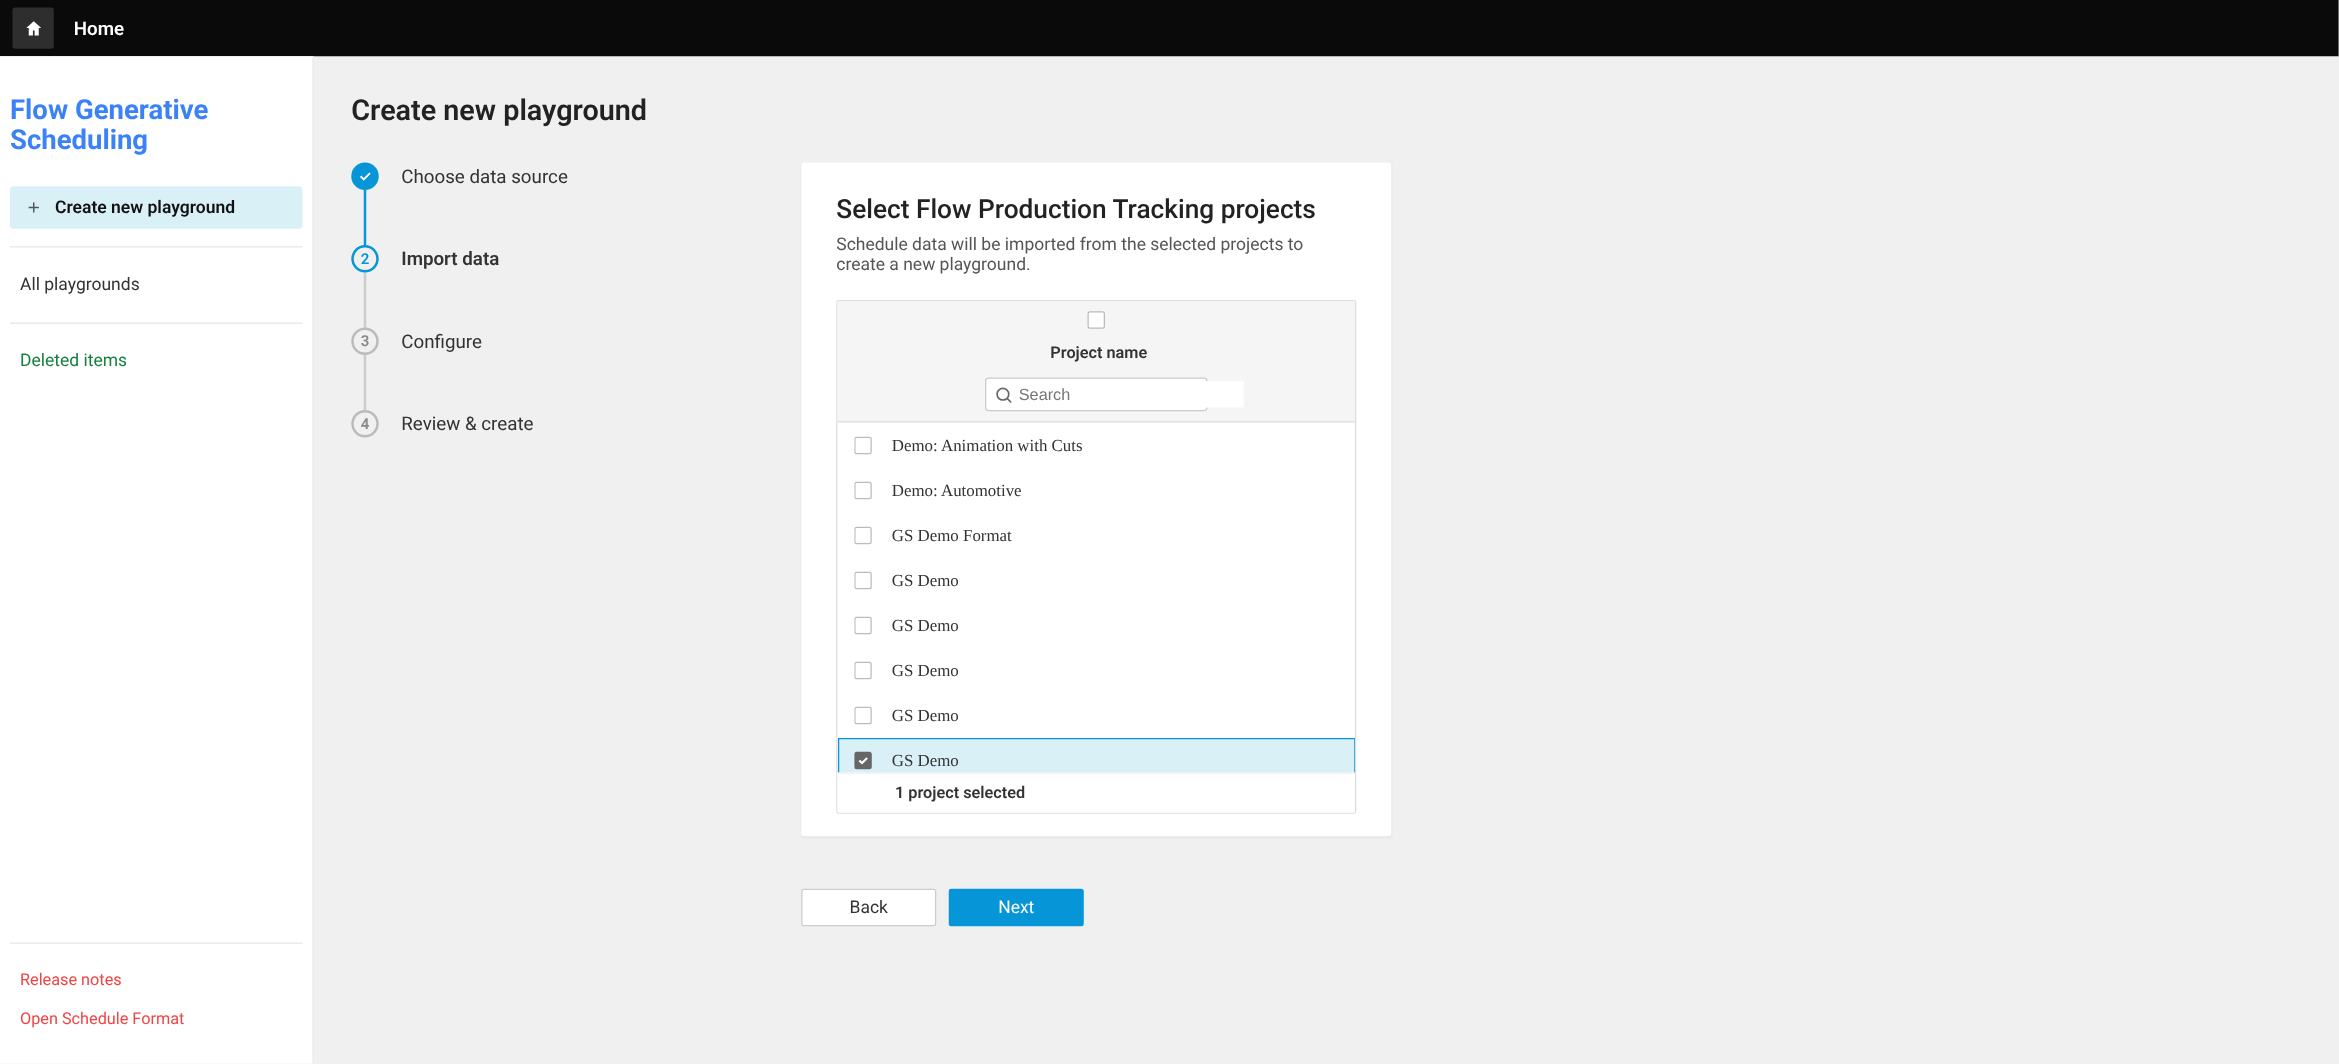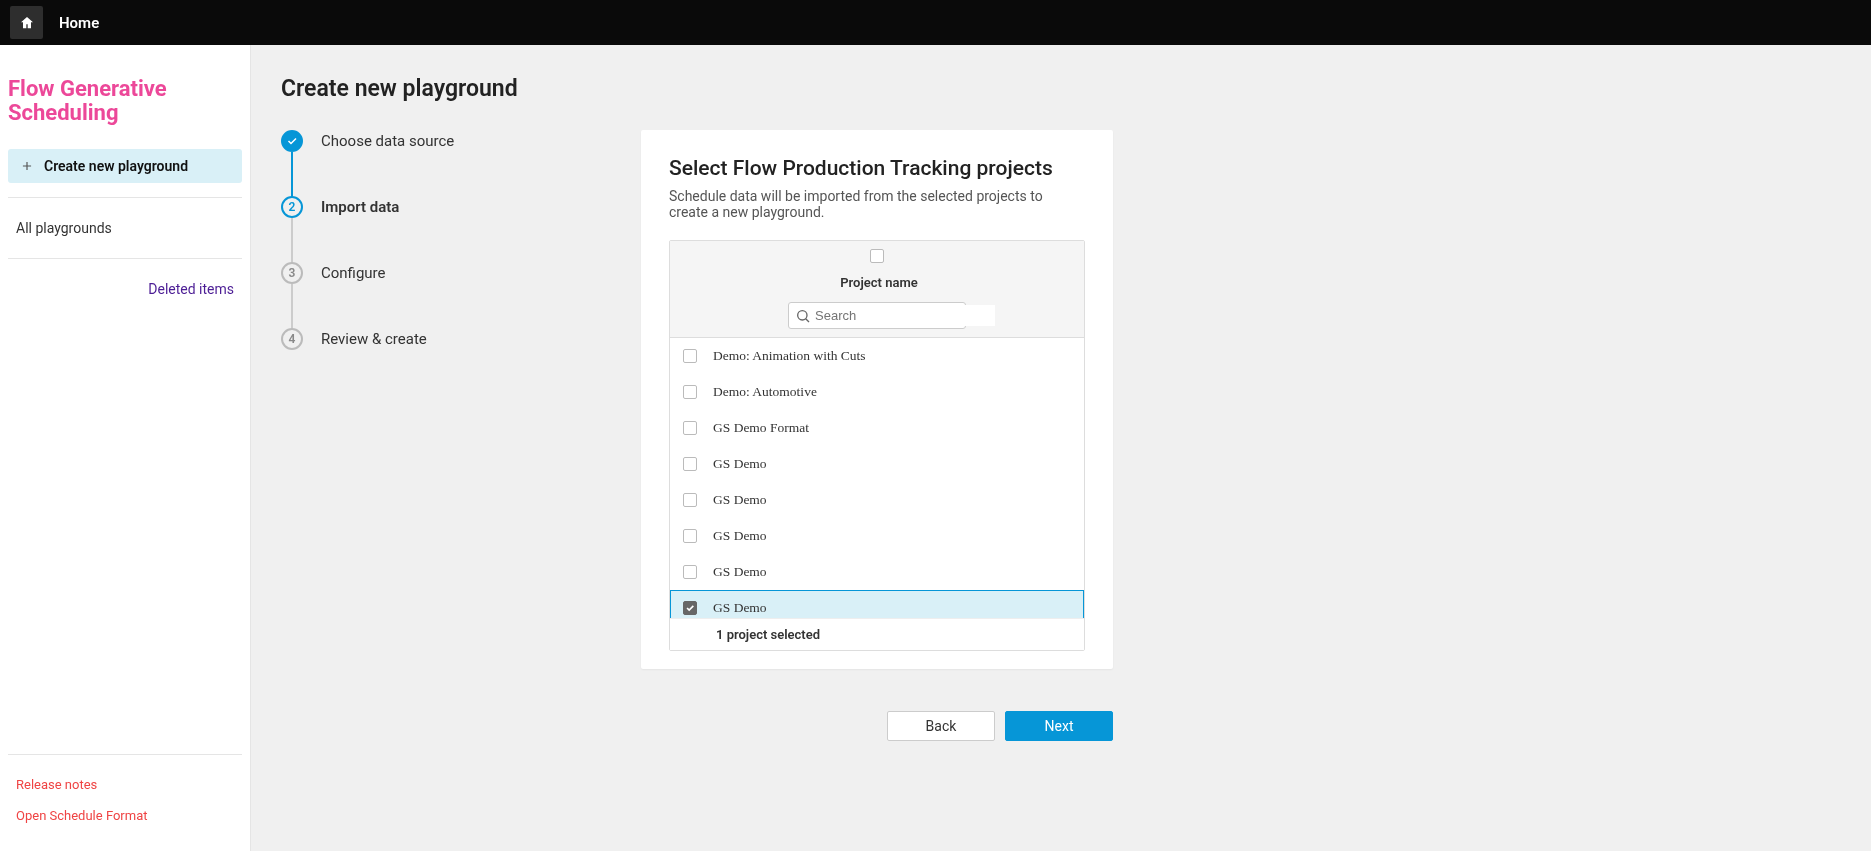--- a/index.html
+++ b/index.html
@@ -4,26 +4,26 @@
   <style>
     * { margin: 0; padding: 0; box-sizing: border-box; }
     body { font-family: -apple-system, BlinkMacSystemFont, "Segoe UI", Roboto, Arial, sans-serif; background: #f0f0f0; color: #333; }
     
     .topbar { background: #0a0a0a; height: 45px; display: flex; align-items: center; padding: 0 10px; }
     .home-btn { width: 33px; height: 33px; background: #2e2e2e; display: flex; align-items: center; justify-content: center; border-radius: 2px; cursor: pointer; }
     .home-label { color: #fff; font-weight: 600; font-size: 15px; margin-left: 16px; }
     
     .layout { display: flex; height: calc(100vh - 45px); }
     .sidebar { width: 251px; background: #fff; padding: 18px 8px 0 8px; display: flex; flex-direction: column; border-right: 1px solid #e5e5e5; }
-    .app-title { font-size: 22px; font-weight: 700; line-height: 1.1; color: #ec4899; padding: 14px 0 24px 0; }
+    .app-title { font-size: 22px; font-weight: 700; line-height: 1.1; color: #3b82f6; padding: 14px 0 24px 0; }
     .create-btn { background: #d9f0f7; color: #111; font-weight: 600; font-size: 14px; display: flex; align-items: center; padding: 9px 12px; border-radius: 3px; cursor: pointer; }
     .create-btn .plus { margin-right: 10px; font-size: 16px; color: #555; line-height: 1; display:inline-flex; align-items:center; justify-content:center; width:14px; height:14px;}
     .divider { border: none; border-top: 1px solid #e5e5e5; margin: 14px 0; }
     .nav-item { font-size: 14px; color: #333; padding: 8px; cursor: pointer; }
-    .nav-item.muted { color: #4c1d95; text-align: right; }
+    .nav-item.muted { color: #15803d; }
     .sidebar-footer { margin-top: auto; padding-bottom: 20px; }
     .link-item { color: #ef4444; font-size: 13px; padding: 8px; cursor: pointer; display: block; }
     
     .main { flex: 1; padding: 30px 30px 30px 30px; overflow: auto; }
     .page-title { font-size: 23px; font-weight: 600; color: #222; margin-bottom: 28px; }
     .content-row { display: flex; gap: 0; }
     
     .stepper { width: 360px; padding-right: 20px; }
     .step { display: flex; align-items: flex-start; position: relative; padding-bottom: 44px; }
     .step:last-child { padding-bottom: 0; }
@@ -50,21 +50,21 @@
     .tbl-body { max-height: 280px; overflow-y: scroll; }
     .row { display: flex; align-items: center; padding: 9px 12px; font-size: 13.5px; color: #333; gap: 12px; border: 1px solid transparent; cursor: pointer; }
     .row.selrow { background: #d9f0f7; border: 1px solid #0696d7; }
     .row-label { padding-left: 4px; font-family: Liberation Serif, serif; }
     .cbx { width: 14px; height: 14px; border: 1.5px solid #bbb; border-radius: 2px; flex-shrink: 0; display: inline-flex; align-items: center; justify-content: center; background: #fff; }
     .cbx.checked { background: #666; border-color: #666; }
     .cbx.checked svg { display: block; }
     .cbx svg { display: none; }
     .tbl-foot { padding: 8px 12px 8px 46px; font-size: 13px; font-weight: 600; color: #333; background: #fff; border-top: 1px solid #eee;}
     
-    .actions { display: flex; justify-content: flex-end; gap: 10px; margin-top: 42px; }
+    .actions { display: flex; justify-content: flex-start; gap: 10px; margin-top: 42px; }
     .btn { min-width: 108px; height: 30px; font-size: 14px; border-radius: 2px; cursor: pointer; display: inline-flex; align-items: center; justify-content: center; }
     .btn-secondary { background: #fff; border: 1px solid #ccc; color: #333; }
     .btn-primary { background: #0696d7; border: 1px solid #0696d7; color: #fff; }
     
     .tbl-body::-webkit-scrollbar { width: 12px; }
     .tbl-body::-webkit-scrollbar-track { background: #f5f5f5; }
     .tbl-body::-webkit-scrollbar-thumb { background: #bbb; border-radius: 6px; }
   </style>
 </head>
 <body>

